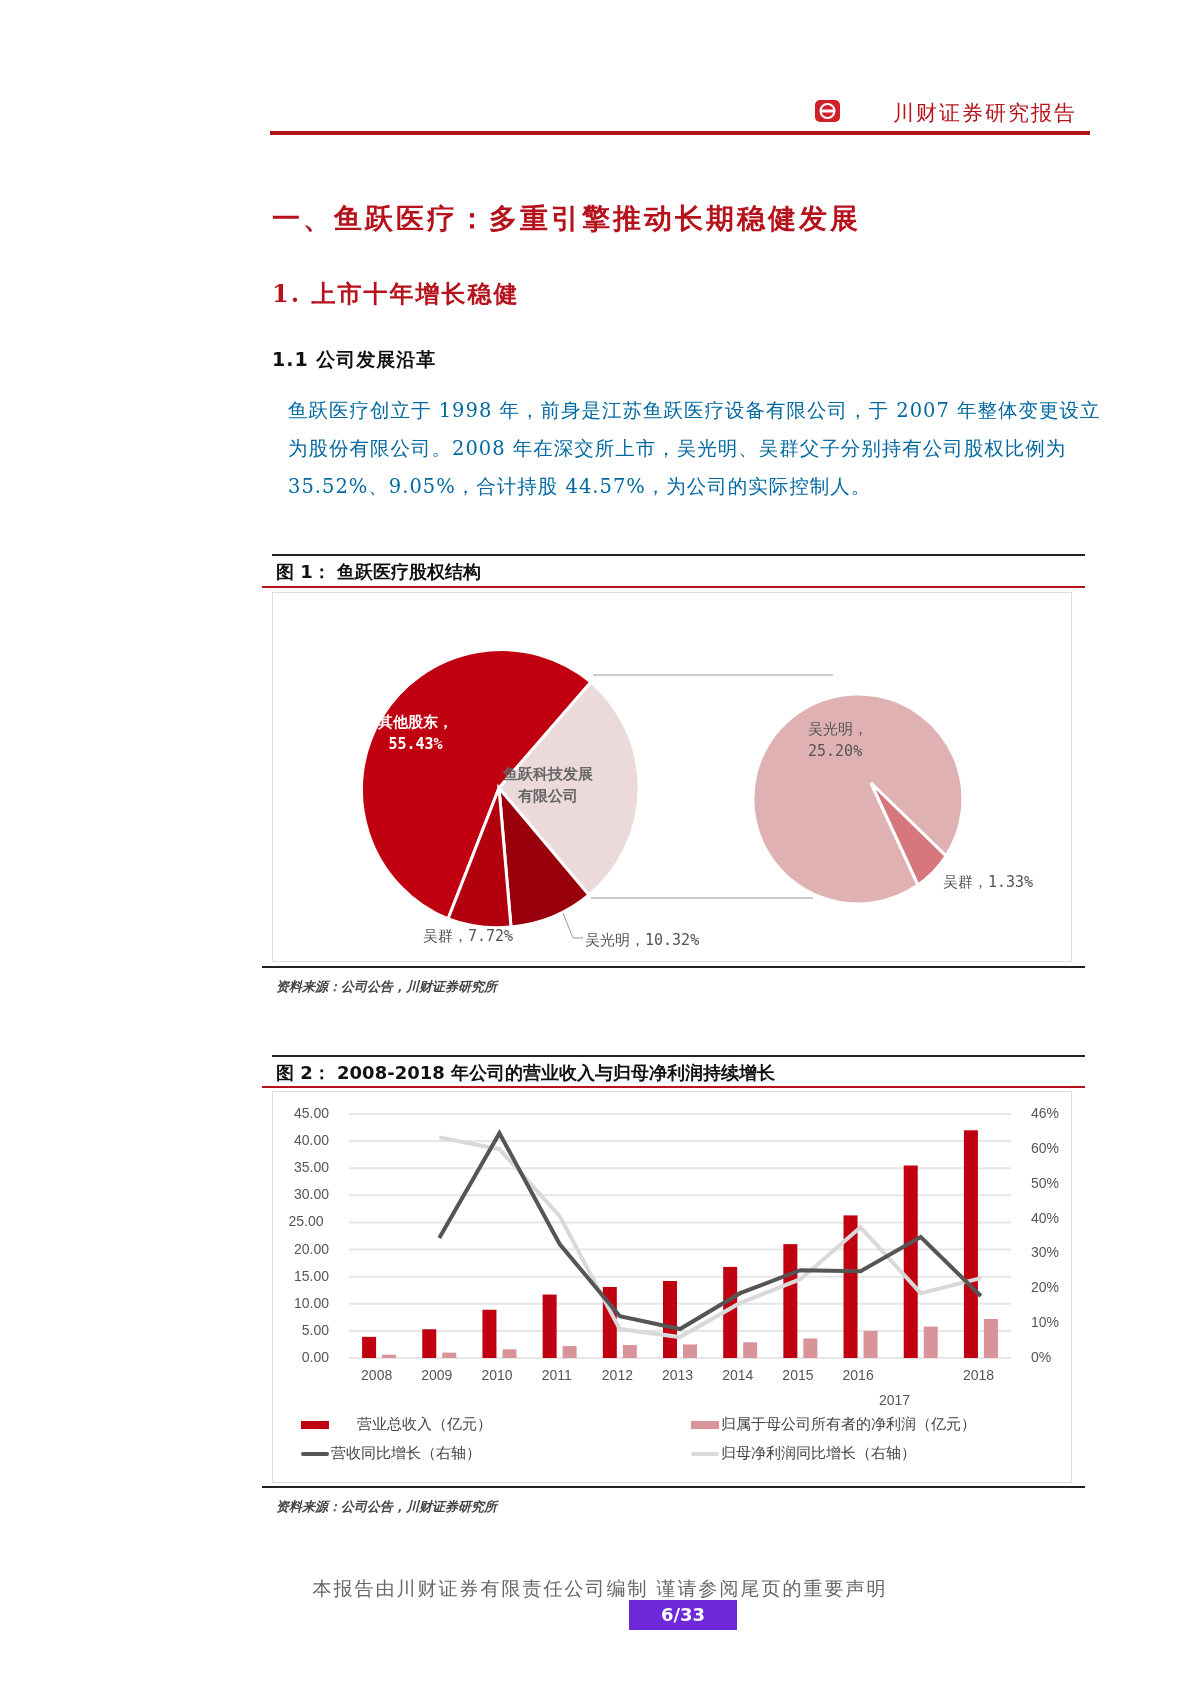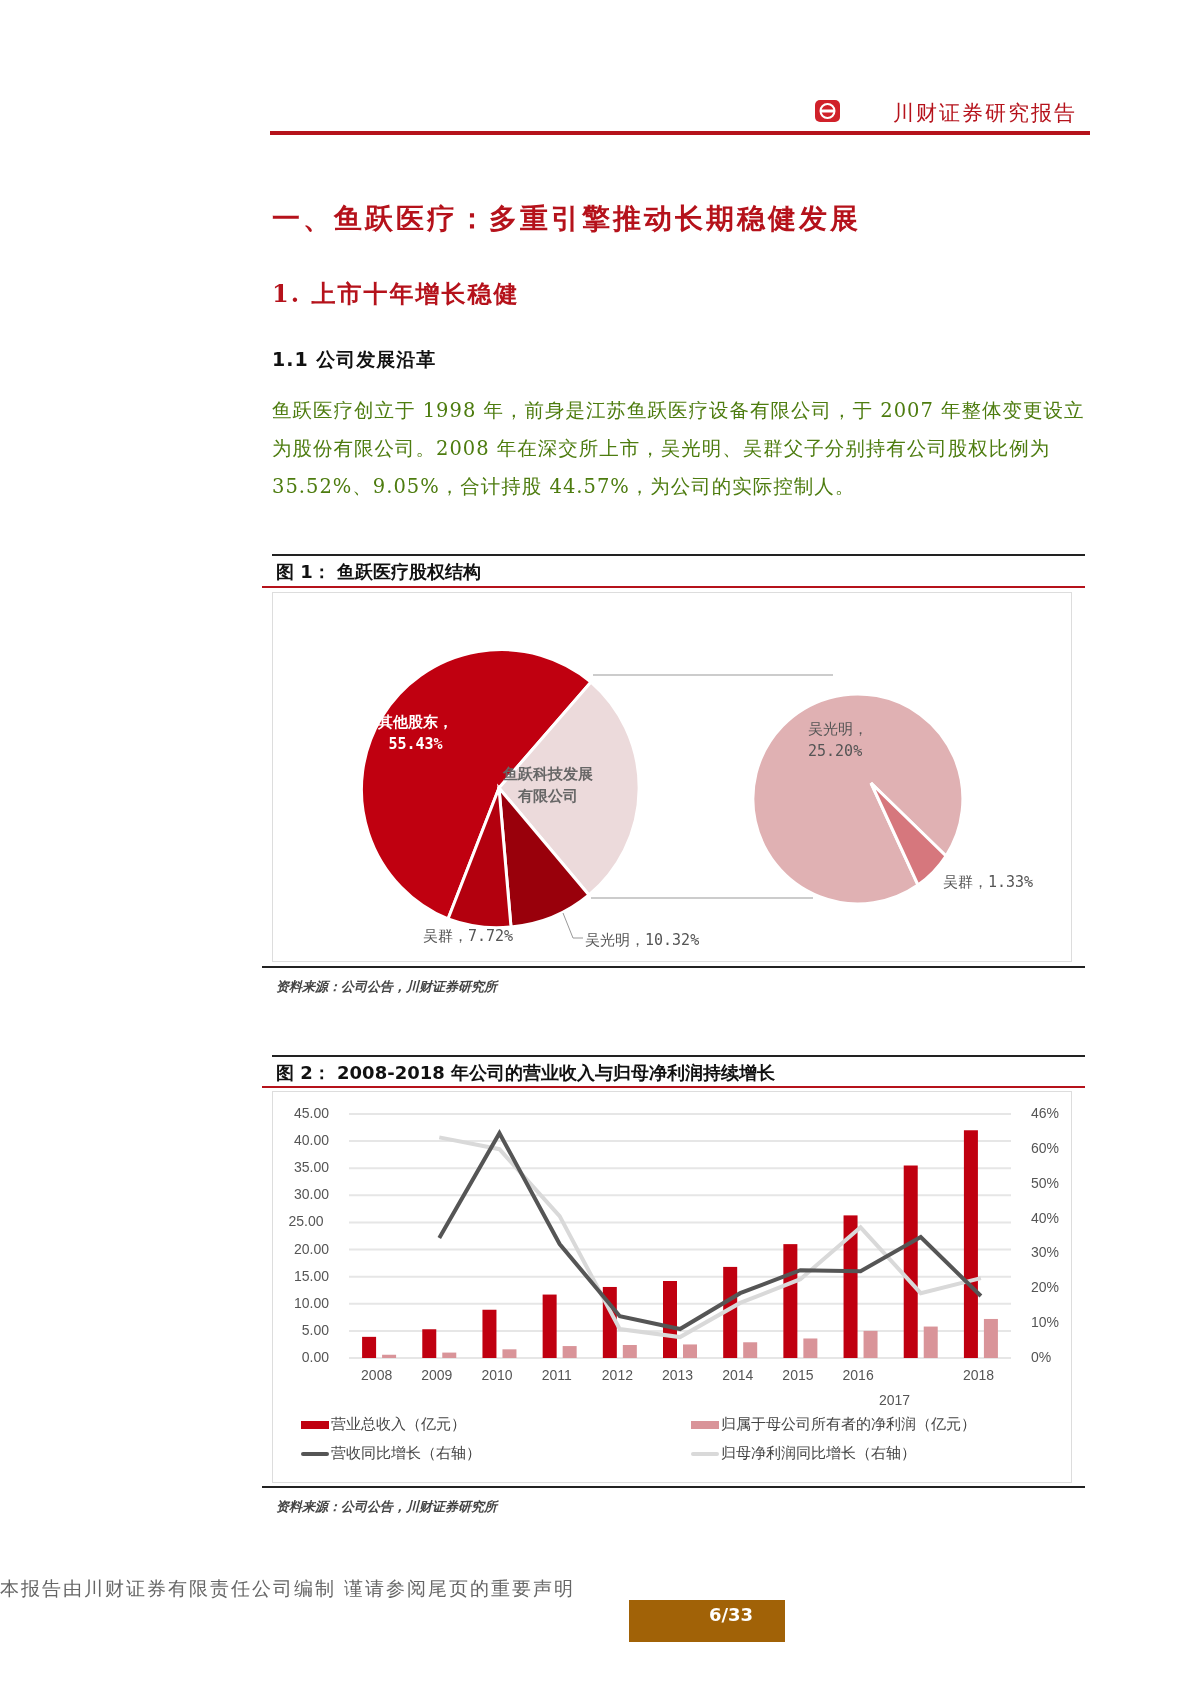--- a/index.html
+++ b/index.html
@@ -4,33 +4,33 @@
 <style>
   html,body{margin:0;padding:0;background:#fff;}
   body{width:1200px;height:1698px;position:relative;overflow:hidden;font-family:"DejaVu Sans","Liberation Sans",sans-serif;color:#222;}
   .abs{position:absolute;}
   .hdr-logo{left:815px;top:100px;width:25px;height:22px;background:#d0212a;border-radius:5px;}
   .hdr-title{left:893px;top:99px;font-size:21px;font-weight:normal;color:#b5121b;letter-spacing:2px;font-family:"DejaVu Serif",serif;}
   .hdr-line{left:270px;top:131px;width:820px;height:4px;background:#b5121b;}
   .h1{left:272px;top:200px;font-size:28px;font-weight:bold;color:#b5121b;letter-spacing:3px;font-family:"DejaVu Serif",serif;}
   .h2{left:272px;top:278px;font-size:24px;font-weight:bold;color:#b5121b;letter-spacing:2px;font-family:"DejaVu Serif",serif;}
   .h3{left:272px;top:347px;font-size:19px;font-weight:bold;color:#111;letter-spacing:1px;}
-  .para{left:272px;top:392px;width:818px;font-size:19.5px;line-height:38px;color:#4d7c0f;font-family:"DejaVu Serif",serif;letter-spacing:1px;}
+  .para{left:288px;top:392px;width:818px;font-size:19.5px;line-height:38px;color:#0369a1;font-family:"DejaVu Serif",serif;letter-spacing:1px;}
   .fig-top{left:272px;height:2px;width:813px;background:#222;}
   .fig-title{left:276px;font-size:18px;font-weight:bold;color:#111;}
   .fig-red{left:262px;height:2px;width:823px;background:#b5121b;}
   .fig-box{border:1px solid #ddd;background:#fff;}
   .fig-bottom{left:262px;height:2px;width:823px;background:#222;}
   .source{left:276px;font-size:13px;font-style:italic;font-weight:bold;color:#444;font-family:"DejaVu Serif",serif;}
   .pie-label{font-size:15px;font-family:"DejaVu Sans Mono",monospace;text-align:center;line-height:22px;}
   .axis-lbl{font-size:14px;color:#555;font-family:"Liberation Sans",sans-serif;}
   .legend-item{display:flex;align-items:center;font-size:15px;color:#444;font-family:"DejaVu Serif",serif;}
   .swatch{display:inline-block;width:28px;height:8px;margin-right:2px;}
-  .footer-text{left:0;width:1200px;top:1576px;text-align:left;font-size:19px;color:#666;letter-spacing:2px;font-family:"DejaVu Serif",serif;}
-  .page-box{left:629px;top:1600px;width:108px;height:42px;background:#a16207;color:#fff;font-weight:bold;font-size:18px;text-align:center;line-height:30px;padding-left:48px;}
+  .footer-text{left:0;width:1200px;top:1576px;text-align:center;font-size:19px;color:#666;letter-spacing:2px;font-family:"DejaVu Serif",serif;}
+  .page-box{left:629px;top:1600px;width:108px;height:30px;background:#6d28d9;color:#fff;font-weight:bold;font-size:18px;text-align:center;line-height:30px;}
 </style>
 </head>
 <body>
 
 <div class="abs hdr-logo">
   <svg width="25" height="22" viewBox="0 0 25 22">
     <circle cx="12.5" cy="11" r="7" fill="none" stroke="#fff" stroke-width="2"></circle>
     <rect x="5" y="9.5" width="15" height="3" fill="#fff"></rect>
   </svg>
 </div>
@@ -153,21 +153,21 @@
       <div class="abs axis-lbl" style="left: 758px; top: 257px;">0%</div>
       <div class="abs axis-lbl" style="left: 758px; top: 222.143px;">10%</div>
       <div class="abs axis-lbl" style="left: 758px; top: 187.286px;">20%</div>
       <div class="abs axis-lbl" style="left: 758px; top: 152.429px;">30%</div>
       <div class="abs axis-lbl" style="left: 758px; top: 117.571px;">40%</div>
       <div class="abs axis-lbl" style="left: 758px; top: 82.7143px;">50%</div>
       <div class="abs axis-lbl" style="left: 758px; top: 47.8571px;">60%</div>
       <div class="abs axis-lbl" style="left: 758px; top: 13px;">46%</div>
     </div>
 
-  <div class="abs legend-item" style="left:28px;top:323px;">
+  <div class="abs legend-item" style="left:28px;top:323px;gap:26px;">
     <span class="swatch" style="background:#c00010;"></span>
     <span>营业总收入（亿元）</span>
   </div>
   <div class="abs legend-item" style="left:418px;top:323px;">
     <span class="swatch" style="background:#d99499;"></span>
     <span>归属于母公司所有者的净利润（亿元）</span>
   </div>
   <div class="abs legend-item" style="left:28px;top:352px;">
     <span class="swatch" style="background:#555;height:4px;border-radius:2px;"></span>
     <span>营收同比增长（右轴）</span>

